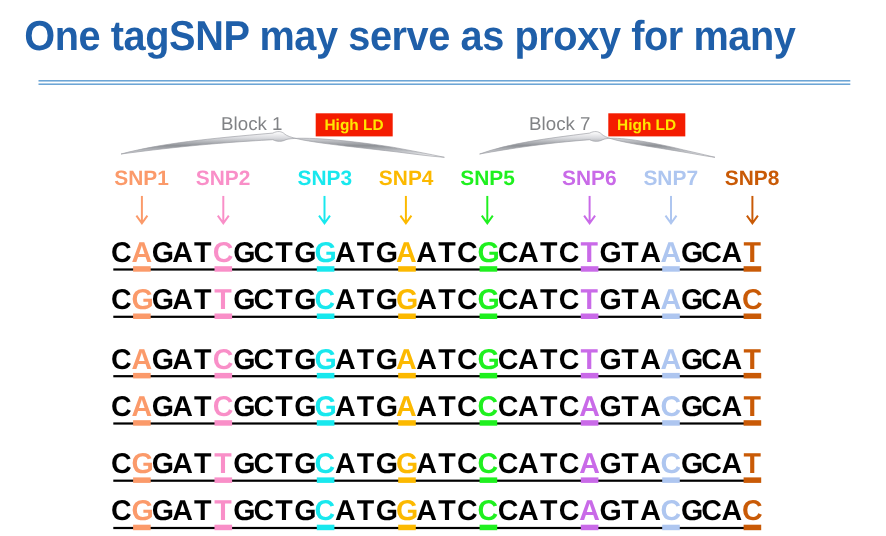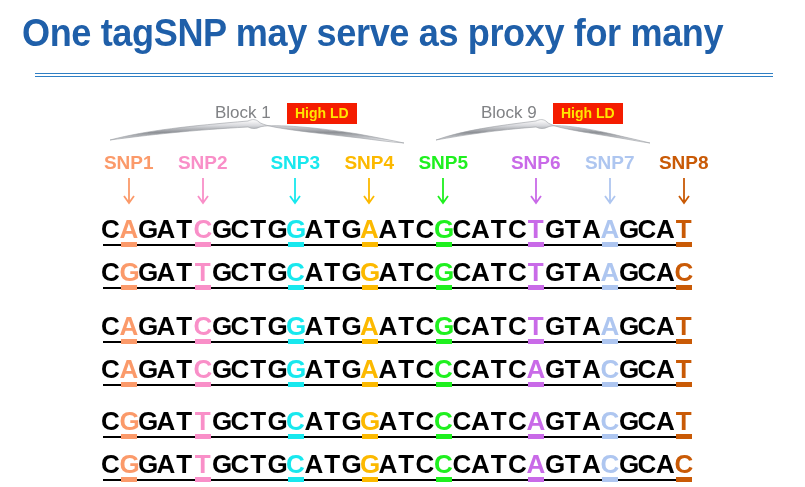--- a/index.html
+++ b/index.html
@@ -123,39 +123,39 @@
 
 <div id="title-bar">
   <div id="page-title">One tagSNP may serve as proxy for many</div>
   <div id="title-rule">
     <div class="r1"></div>
     <div class="r2"></div>
   </div>
 </div>
 
 <div class="block-group">
-  <div class="block-label" style="left:215px; top:103px;">Block 1</div>
+  <div class="block-label" style="left:201px; top:103px;">Block 1</div>
   <div class="ld-badge" style="left:287px; top:103px;">High LD</div>
   <svg class="brace" style="left:108px; top:118px;" width="300" height="26" viewBox="0 0 300 26">
     <defs>
       <linearGradient id="gsil1" x1="0" y1="0" x2="0" y2="1">
         <stop offset="0%" stop-color="#ffffff"></stop>
         <stop offset="25%" stop-color="#d9dade"></stop>
         <stop offset="55%" stop-color="#8e9196"></stop>
         <stop offset="80%" stop-color="#c9cbcf"></stop>
         <stop offset="100%" stop-color="#ffffff"></stop>
       </linearGradient>
     </defs>
     <path d="M2,22 C40,12 82,8 140,3 C144,1 148,1 151,4 C158,10 200,14 252,20 C268,22 282,24 296,25
              C282,22 266,19 250,16 C200,8 160,6 152,9 C148,11 144,11 140,9 C84,12 40,17 2,22 Z" fill="url(#gsil1)" stroke="#9b9ea3" stroke-width="0.6"></path>
   </svg>
 </div>
 
 <div class="block-group">
-  <div class="block-label" style="left:481px; top:103px;">Block 9</div>
+  <div class="block-label" style="left:481px; top:103px;">Block 7</div>
   <div class="ld-badge" style="left:553px; top:103px;">High LD</div>
   <svg class="brace" style="left:434px; top:118px;" width="220" height="26" viewBox="0 0 220 26">
     <defs>
       <linearGradient id="gsil2" x1="0" y1="0" x2="0" y2="1">
         <stop offset="0%" stop-color="#ffffff"></stop>
         <stop offset="25%" stop-color="#d9dade"></stop>
         <stop offset="55%" stop-color="#8e9196"></stop>
         <stop offset="80%" stop-color="#c9cbcf"></stop>
         <stop offset="100%" stop-color="#ffffff"></stop>
       </linearGradient>

